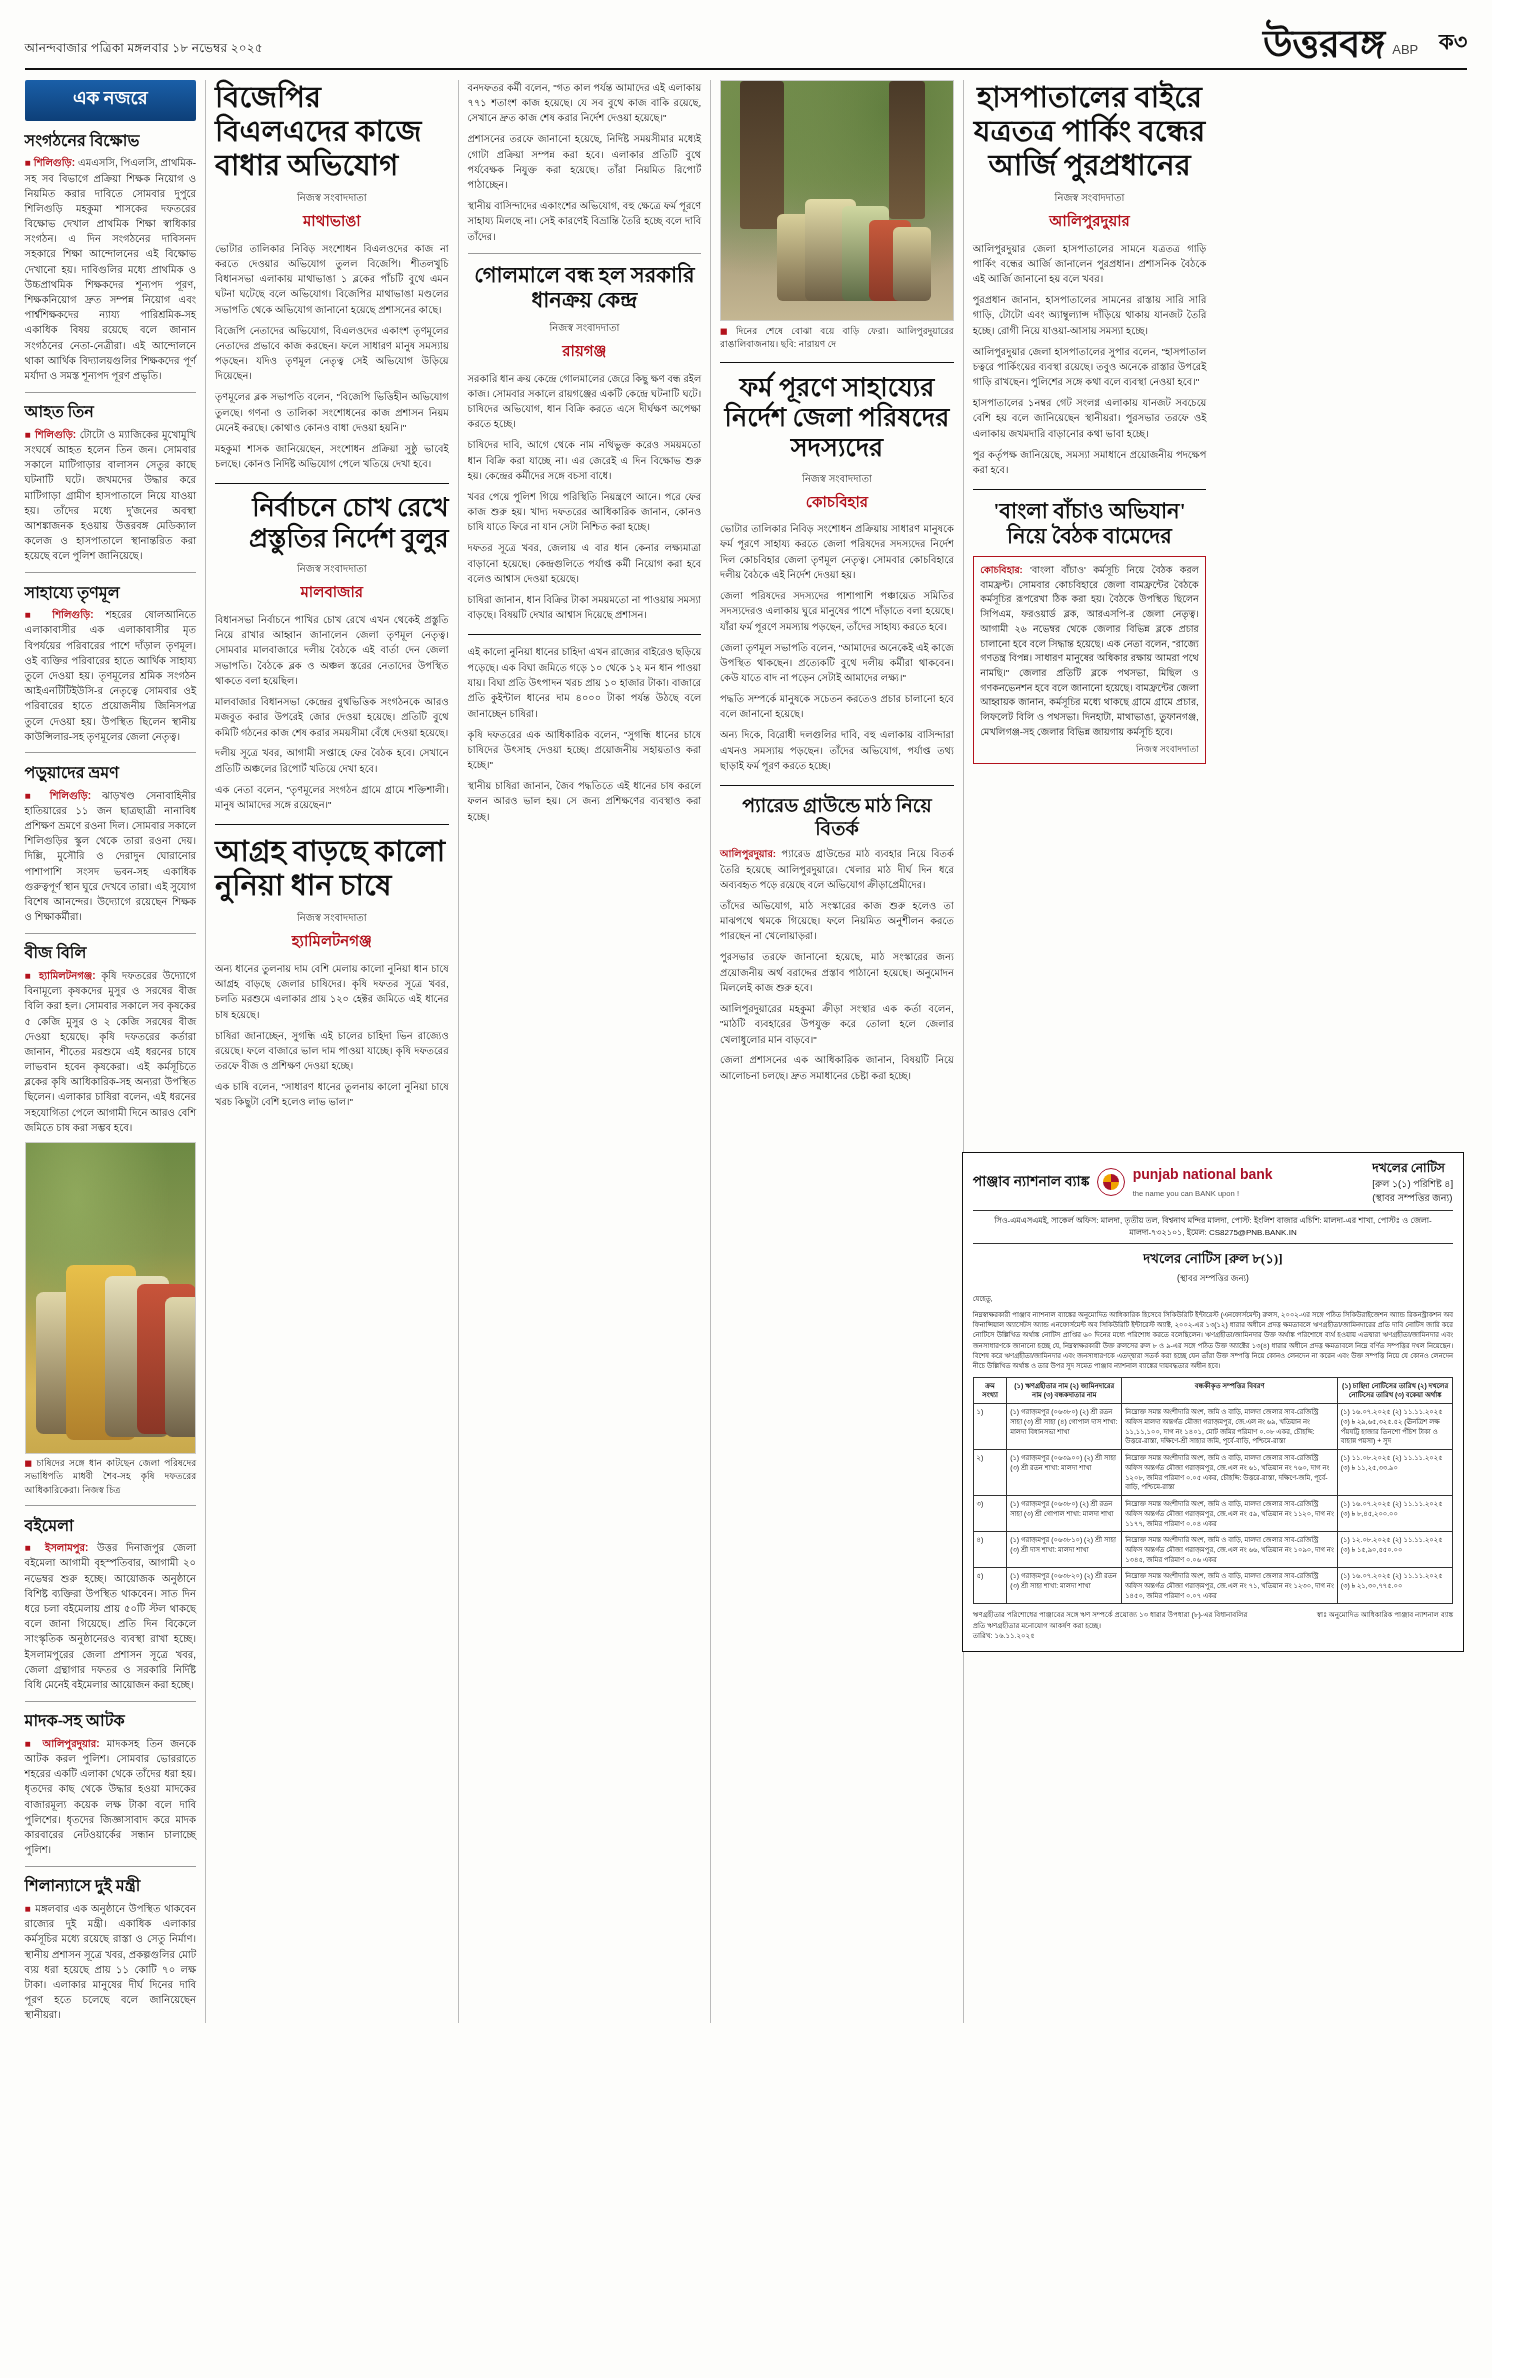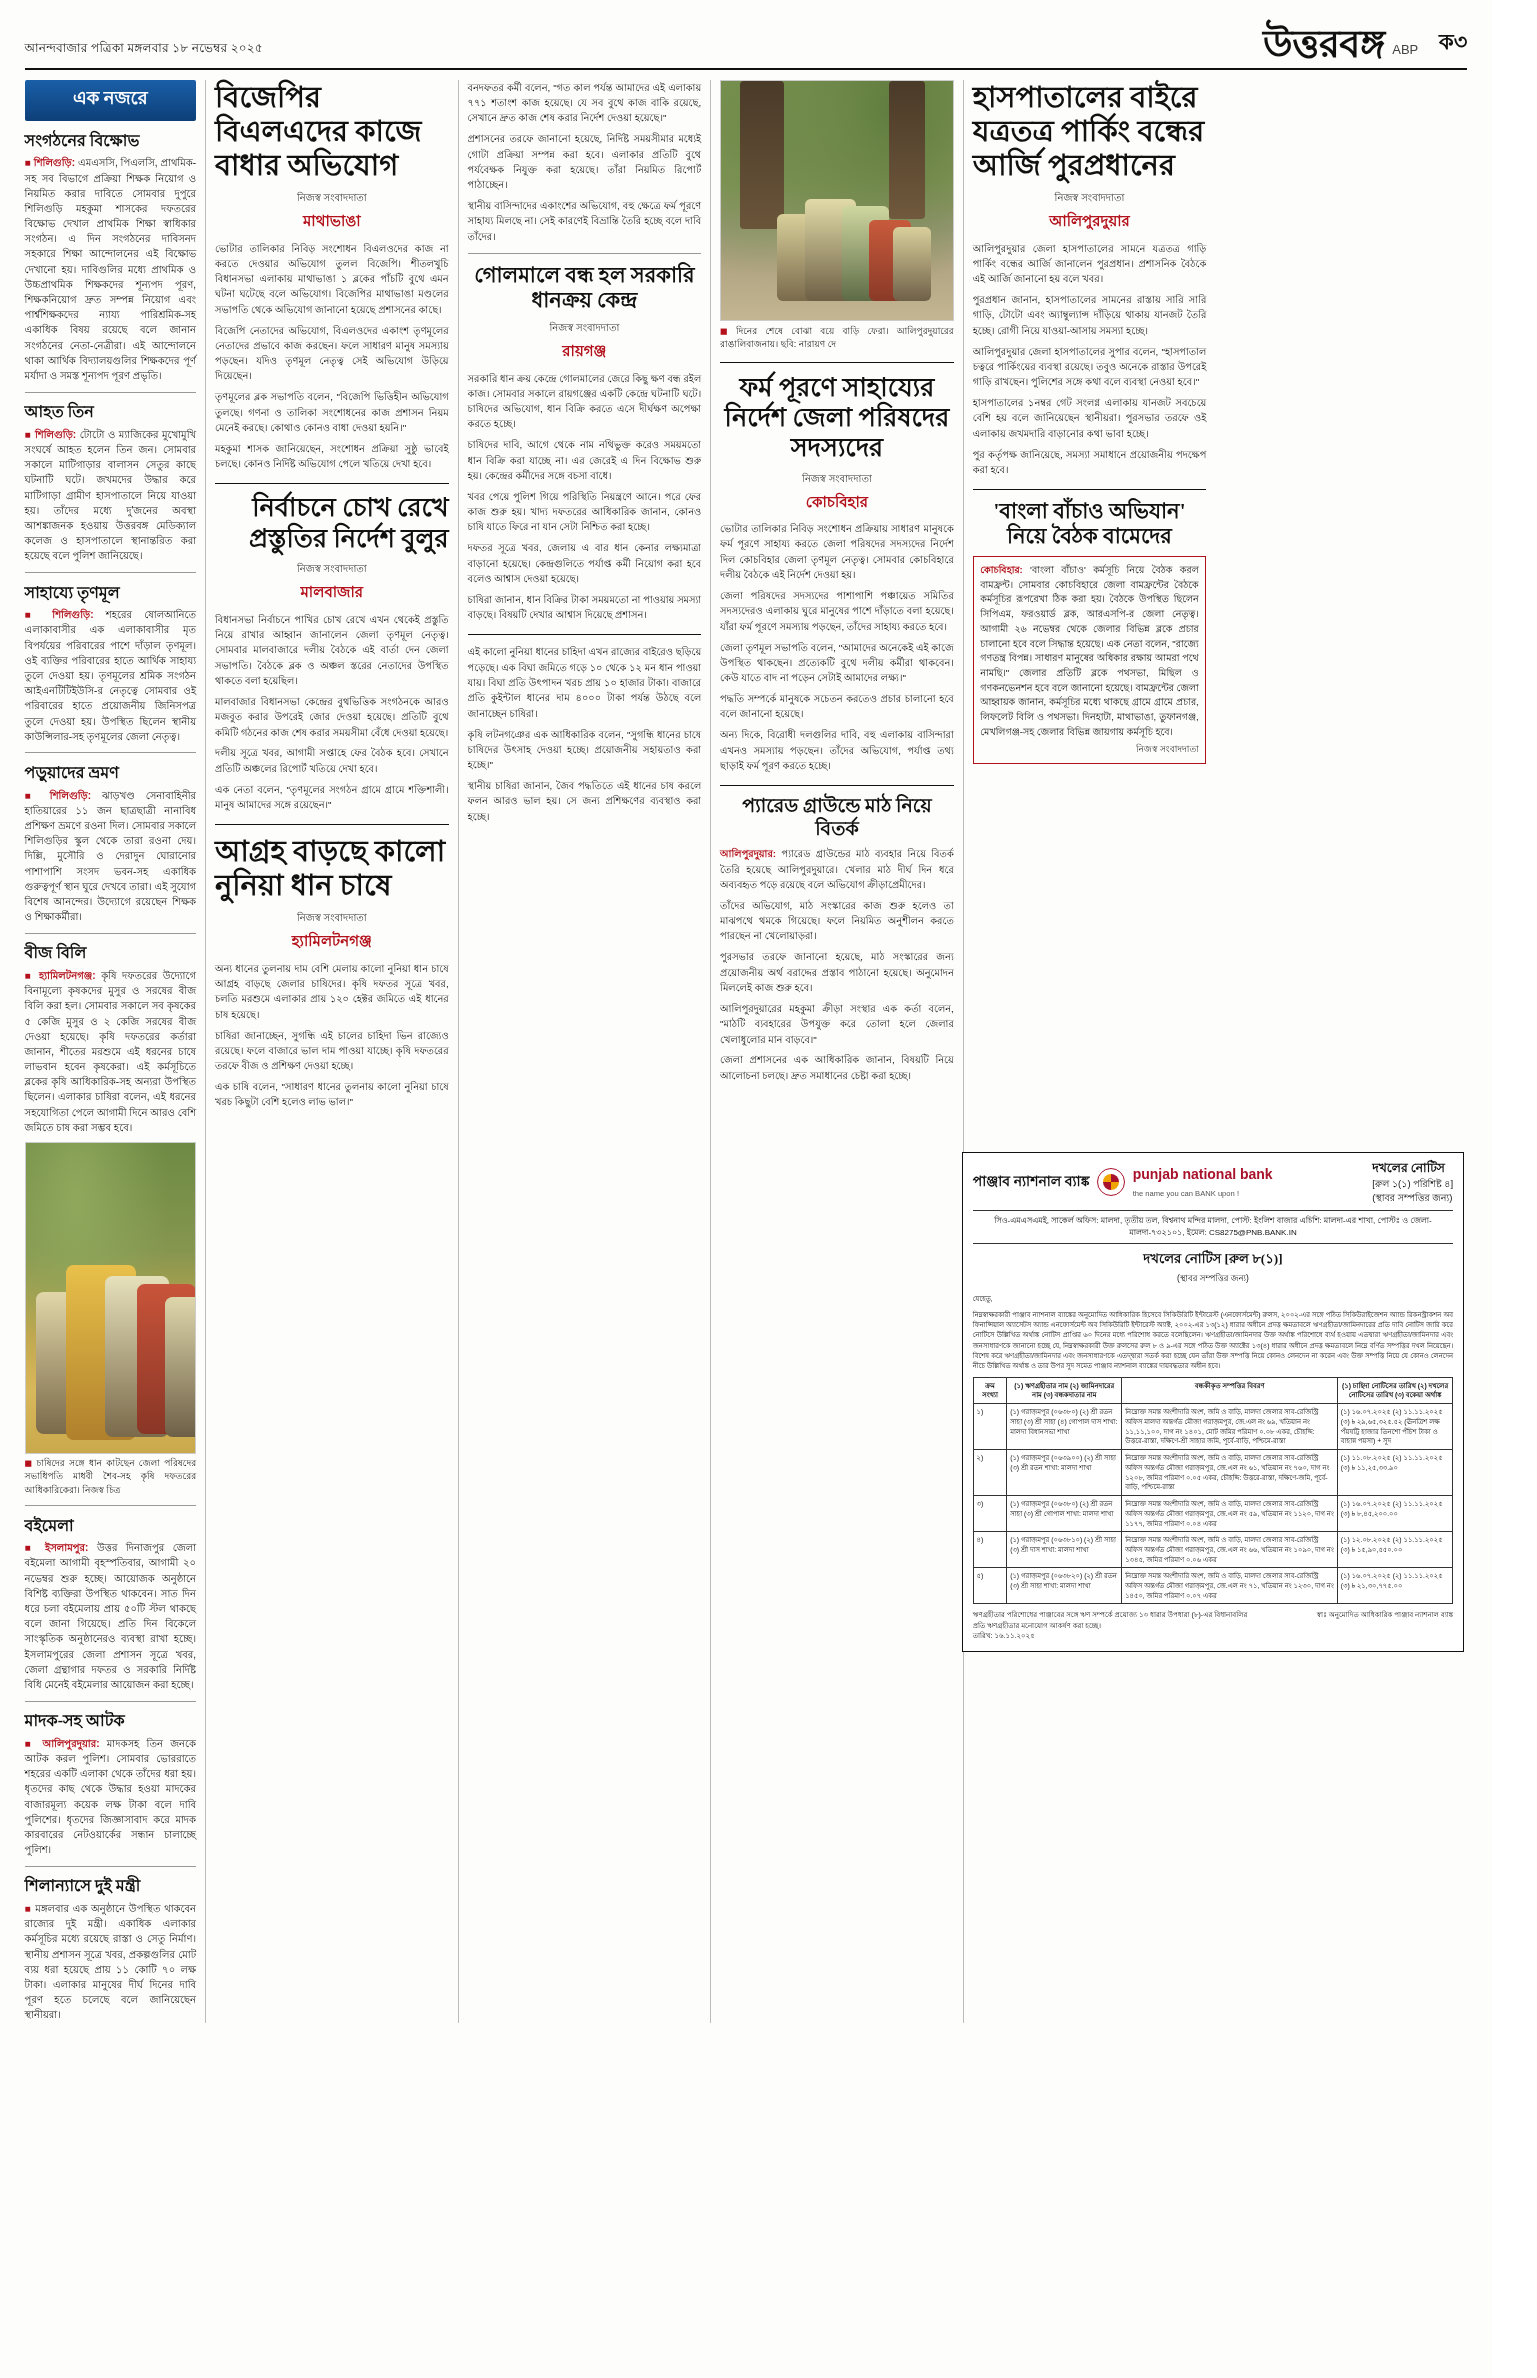--- a/index.html
+++ b/index.html
@@ -357,21 +357,21 @@
         <p>চাষিদের দাবি, আগে থেকে নাম নথিভুক্ত করেও সময়মতো ধান বিক্রি করা যাচ্ছে না। এর জেরেই এ দিন বিক্ষোভ শুরু হয়। কেন্দ্রের কর্মীদের সঙ্গে বচসা বাধে।</p>
         <p>খবর পেয়ে পুলিশ গিয়ে পরিস্থিতি নিয়ন্ত্রণে আনে। পরে ফের কাজ শুরু হয়। খাদ্য দফতরের আধিকারিক জানান, কোনও চাষি যাতে ফিরে না যান সেটা নিশ্চিত করা হচ্ছে।</p>
         <p>দফতর সূত্রে খবর, জেলায় এ বার ধান কেনার লক্ষ্যমাত্রা বাড়ানো হয়েছে। কেন্দ্রগুলিতে পর্যাপ্ত কর্মী নিয়োগ করা হবে বলেও আশ্বাস দেওয়া হয়েছে।</p>
         <p>চাষিরা জানান, ধান বিক্রির টাকা সময়মতো না পাওয়ায় সমস্যা বাড়ছে। বিষয়টি দেখার আশ্বাস দিয়েছে প্রশাসন।</p>
       </div>
 
       <div class="rule-thick"></div>
 
       <div class="body">
         <p>এই কালো নুনিয়া ধানের চাহিদা এখন রাজ্যের বাইরেও ছড়িয়ে পড়েছে। এক বিঘা জমিতে গড়ে ১০ থেকে ১২ মন ধান পাওয়া যায়। বিঘা প্রতি উৎপাদন খরচ প্রায় ১০ হাজার টাকা। বাজারে প্রতি কুইন্টাল ধানের দাম ৪০০০ টাকা পর্যন্ত উঠছে বলে জানাচ্ছেন চাষিরা।</p>
-        <p>কৃষি লটনগঞের এক আধিকারিক বলেন, "সুগন্ধি ধানের চাষে চাষিদের উৎসাহ দেওয়া হচ্ছে। প্রয়োজনীয় সহায়তাও করা হচ্ছে।"</p>
+        <p>কৃষি দফতরের এক আধিকারিক বলেন, "সুগন্ধি ধানের চাষে চাষিদের উৎসাহ দেওয়া হচ্ছে। প্রয়োজনীয় সহায়তাও করা হচ্ছে।"</p>
         <p>স্থানীয় চাষিরা জানান, জৈব পদ্ধতিতে এই ধানের চাষ করলে ফলন আরও ভাল হয়। সে জন্য প্রশিক্ষণের ব্যবস্থাও করা হচ্ছে।</p>
       </div>
     </div>
 
     <div class="vrule"></div>
 
     <div class="col">
       <div class="photo photo-a">
         <span class="ph-fig f1"></span>
         <span class="ph-fig f2"></span>
@@ -402,21 +402,21 @@
         <p>তাঁদের অভিযোগ, মাঠ সংস্কারের কাজ শুরু হলেও তা মাঝপথে থমকে গিয়েছে। ফলে নিয়মিত অনুশীলন করতে পারছেন না খেলোয়াড়রা।</p>
         <p>পুরসভার তরফে জানানো হয়েছে, মাঠ সংস্কারের জন্য প্রয়োজনীয় অর্থ বরাদ্দের প্রস্তাব পাঠানো হয়েছে। অনুমোদন মিললেই কাজ শুরু হবে।</p>
         <p>আলিপুরদুয়ারের মহকুমা ক্রীড়া সংস্থার এক কর্তা বলেন, "মাঠটি ব্যবহারের উপযুক্ত করে তোলা হলে জেলার খেলাধুলোর মান বাড়বে।"</p>
         <p>জেলা প্রশাসনের এক আধিকারিক জানান, বিষয়টি নিয়ে আলোচনা চলছে। দ্রুত সমাধানের চেষ্টা করা হচ্ছে।</p>
       </div>
     </div>
 
     <div class="vrule"></div>
 
     <div class="col">
-      <div class="hl hl-xl" style="">হাসপাতালের বাইরে যত্রতত্র পার্কিং বন্ধের আর্জি পুরপ্রধানের</div>
+      <div class="hl hl-xl" style="text-align:center">হাসপাতালের বাইরে যত্রতত্র পার্কিং বন্ধের আর্জি পুরপ্রধানের</div>
       <div class="byline">নিজস্ব সংবাদদাতা</div>
       <div class="dateline">আলিপুরদুয়ার</div>
       <div class="body">
         <p>আলিপুরদুয়ার জেলা হাসপাতালের সামনে যত্রতত্র গাড়ি পার্কিং বন্ধের আর্জি জানালেন পুরপ্রধান। প্রশাসনিক বৈঠকে এই আর্জি জানানো হয় বলে খবর।</p>
         <p>পুরপ্রধান জানান, হাসপাতালের সামনের রাস্তায় সারি সারি গাড়ি, টোটো এবং অ্যাম্বুল্যান্স দাঁড়িয়ে থাকায় যানজট তৈরি হচ্ছে। রোগী নিয়ে যাওয়া-আসায় সমস্যা হচ্ছে।</p>
         <p>আলিপুরদুয়ার জেলা হাসপাতালের সুপার বলেন, "হাসপাতাল চত্বরে পার্কিংয়ের ব্যবস্থা রয়েছে। তবুও অনেকে রাস্তার উপরেই গাড়ি রাখছেন। পুলিশের সঙ্গে কথা বলে ব্যবস্থা নেওয়া হবে।"</p>
         <p>হাসপাতালের ১নম্বর গেট সংলগ্ন এলাকায় যানজট সবচেয়ে বেশি হয় বলে জানিয়েছেন স্থানীয়রা। পুরসভার তরফে ওই এলাকায় জখমদারি বাড়ানোর কথা ভাবা হচ্ছে।</p>
         <p>পুর কর্তৃপক্ষ জানিয়েছে, সমস্যা সমাধানে প্রয়োজনীয় পদক্ষেপ করা হবে।</p>
       </div>
 

